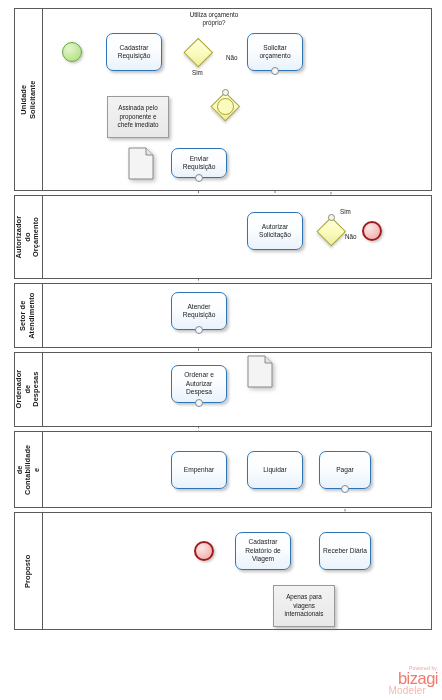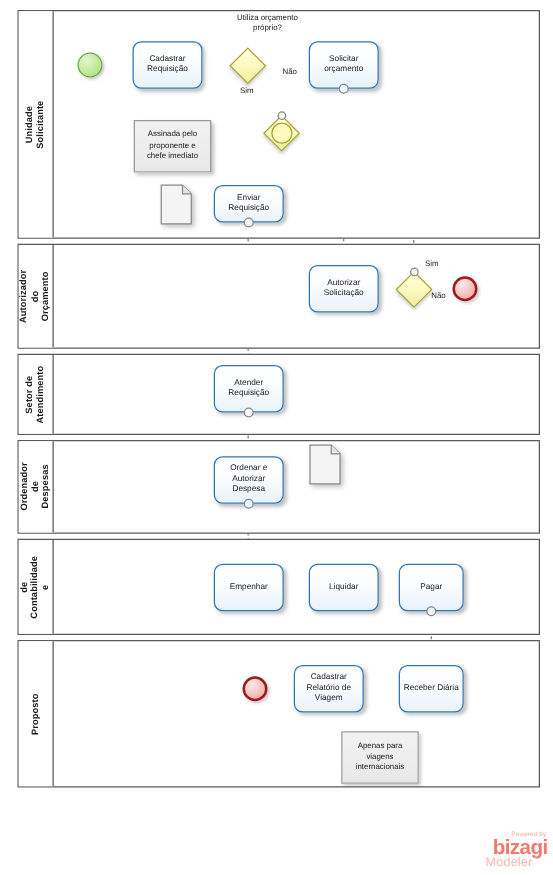--- a/index.html
+++ b/index.html
@@ -175,21 +175,21 @@
   }
   #logo .powered {
     font-size: 5.1px;
     color: #f2a7a0;
     letter-spacing: 0.1px;
     margin-bottom: 0px;
     margin-right: 1px;
   }
   #logo .brand {
     font-size: 16.5px;
-    font-weight: bold;
+    font-weight: normal;
     color: #f07a6e;
     letter-spacing: -0.5px;
     line-height: 0.95;
   }
   #logo .modeler {
     font-size: 10px;
     color: #f7b7ae;
     letter-spacing: 0.2px;
     margin-top: -1px;
     margin-right: 12px;

